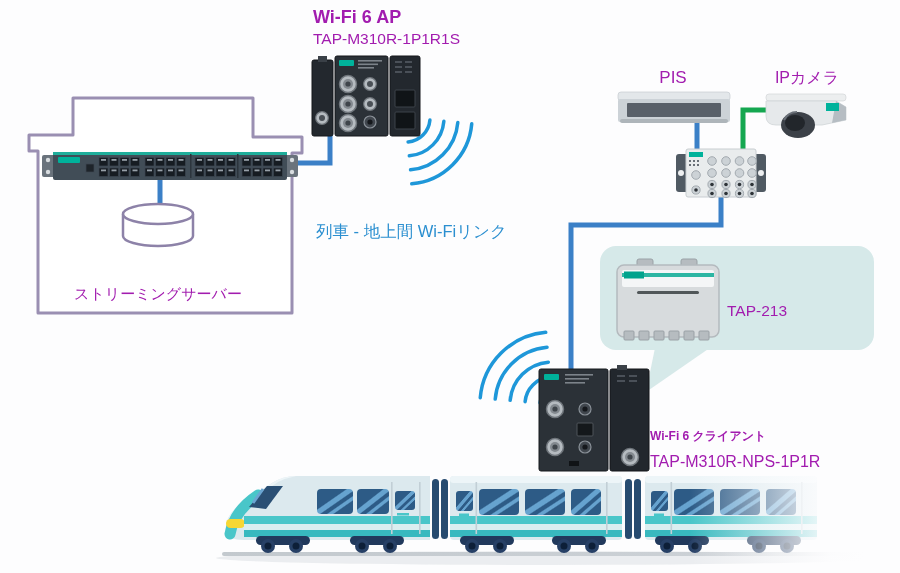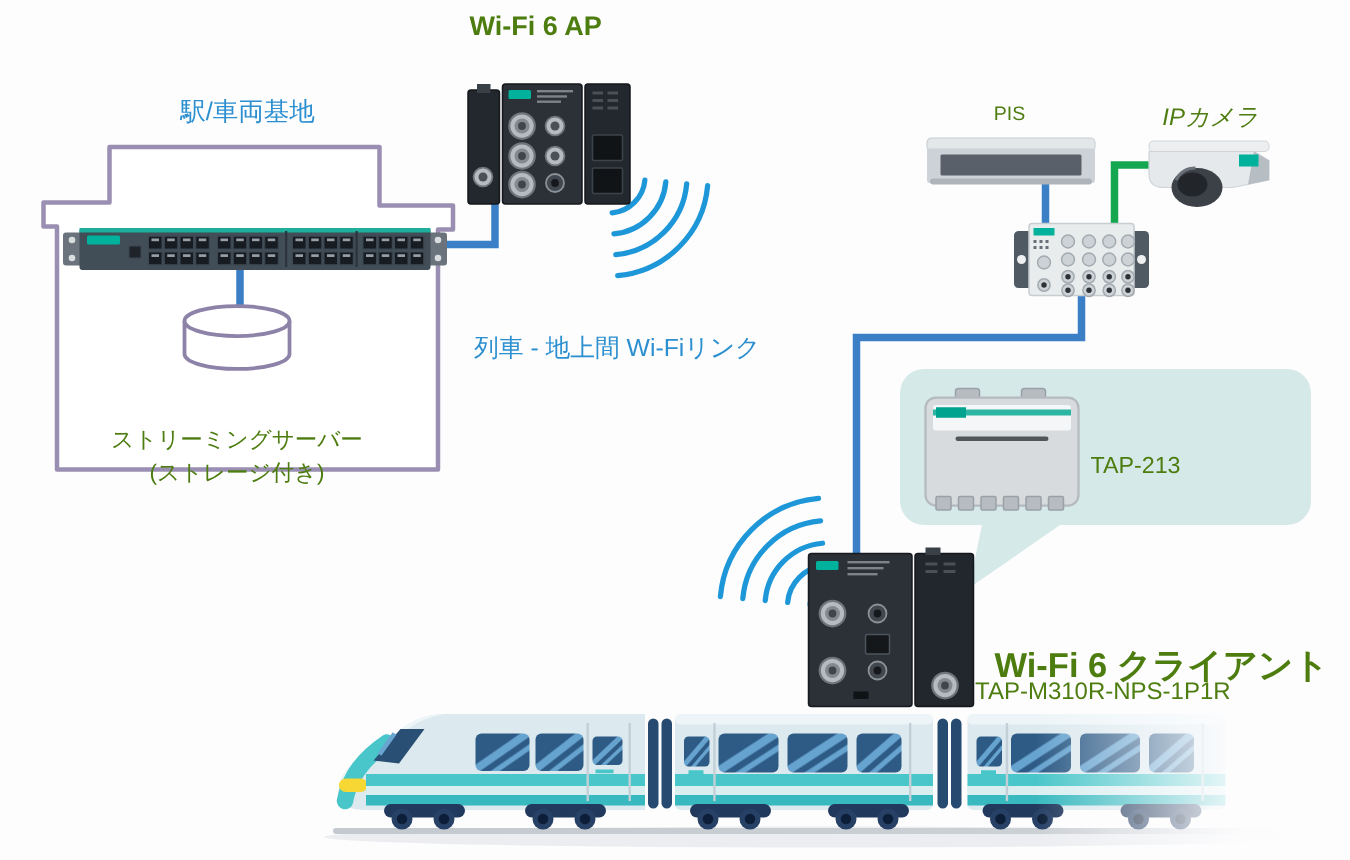--- a/index.html
+++ b/index.html
@@ -1,34 +1,34 @@
 <!DOCTYPE html>
 <html><head>
 <meta charset="utf-8">
 <style>
   html,body{margin:0;padding:0;background:#fdfdfe;}
   #canvas{position:relative;width:900px;height:573px;background:#fdfdfe;overflow:hidden;
           font-family:"Liberation Sans","DejaVu Sans",sans-serif;}
   #bg{position:absolute;left:0;top:0;z-index:1;}
-  .label{position:absolute;z-index:2;color:#4d7c0f;white-space:nowrap;}
+  .label{position:absolute;z-index:2;color:#a21caf;white-space:nowrap;}
   .blue{color:#2b8fd0;}
   .bold{font-weight:700;}
   .center{text-align:center;}
   
   .zone-label{left:60px;top:63px;width:210px;font-size:17px;font-weight:500;}
   .eth-label{left:60px;top:128px;width:210px;font-size:15.5px;}
   .server-label{left:48px;top:251px;width:220px;font-size:15px;line-height:22px;margin-top:32px;}
   .ap-title{left:313px;top:7px;font-size:18px;}
   .ap-model{left:313px;top:30px;font-size:15.5px;}
   .wifi-link{left:316px;top:197px;font-size:16.5px;font-weight:500;margin-top:24px;}
-  .pis-label{left:640px;top:68px;width:66px;font-size:13px;font-weight:500;}
-  .cam-label{left:768px;top:68px;width:78px;font-size:16px;font-weight:500;font-style:italic;}
+  .pis-label{left:640px;top:68px;width:66px;font-size:17px;font-weight:500;}
+  .cam-label{left:768px;top:68px;width:78px;font-size:16px;font-weight:500;}
   .callout-title{left:727px;top:268px;font-size:17.5px;}
   .callout-model{left:727px;top:302px;font-size:15.5px;}
-  .client-title{left:650px;top:428px;font-size:23px;margin-left:13px;}
+  .client-title{left:650px;top:428px;font-size:12px;}
   .client-model{left:650px;top:453px;font-size:16px;}
 </style>
 </head>
 <body>
 
 <div id="canvas">
 
 <svg id="bg" width="900" height="573" viewBox="0 0 900 573">
   <defs>
     <linearGradient id="glass" x1="0" y1="0" x2="1" y2="0" gradientTransform="rotate(45 0.5 0.5)">
@@ -318,25 +318,24 @@
       <rect x="625" y="479" width="7" height="60" rx="3.5"></rect>
           <rect x="634" y="479" width="7" height="60" rx="3.5"></rect>
     </g>
     <use href="#traincar" x="450" y="476"></use>
     <use href="#traincar" x="645" y="476"></use>
   </g>
 
   <rect x="690" y="452" width="210" height="121" fill="url(#fadeRight)"></rect>
 </svg>
 
-  <div class="label blue center zone-label">駅/車両基地</div>
   <div class="label center server-label">
     <div>ストリーミングサーバー</div>
-    <div>(ストレージ付き)</div>
   </div>
   <div class="label bold ap-title">Wi-Fi 6 AP</div>
+  <div class="label ap-model">TAP-M310R-1P1R1S</div>
   <div class="label blue wifi-link">列車 - 地上間 Wi-Fiリンク</div>
   <div class="label center pis-label">PIS</div>
   <div class="label center cam-label">IPカメラ</div>
   <div class="label callout-model">TAP-213</div>
   <div class="label bold client-title">Wi-Fi 6 クライアント</div>
   <div class="label client-model">TAP-M310R-NPS-1P1R</div>
 </div>
 
 </body></html>

